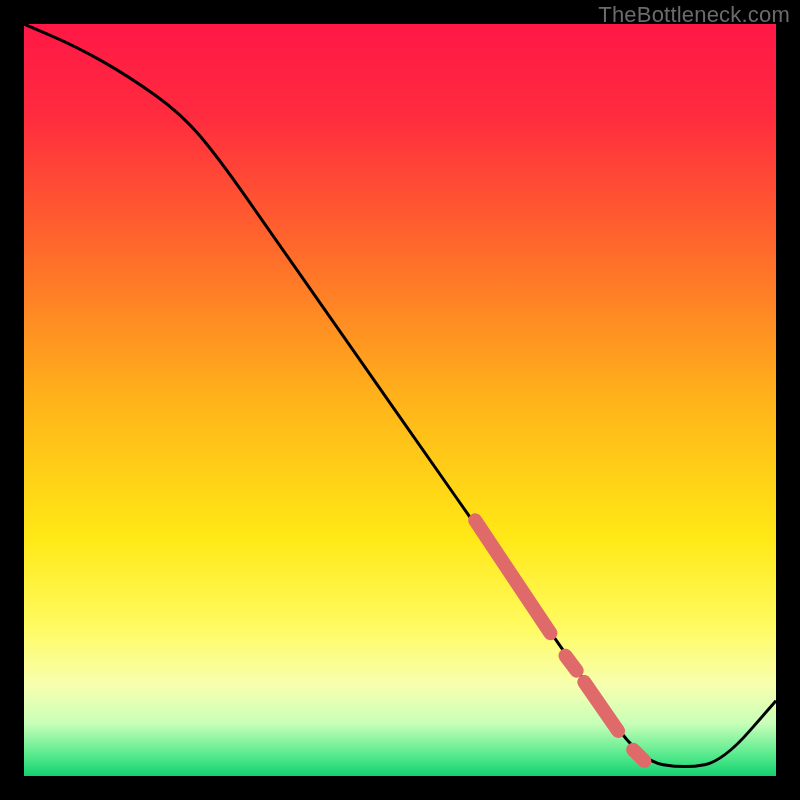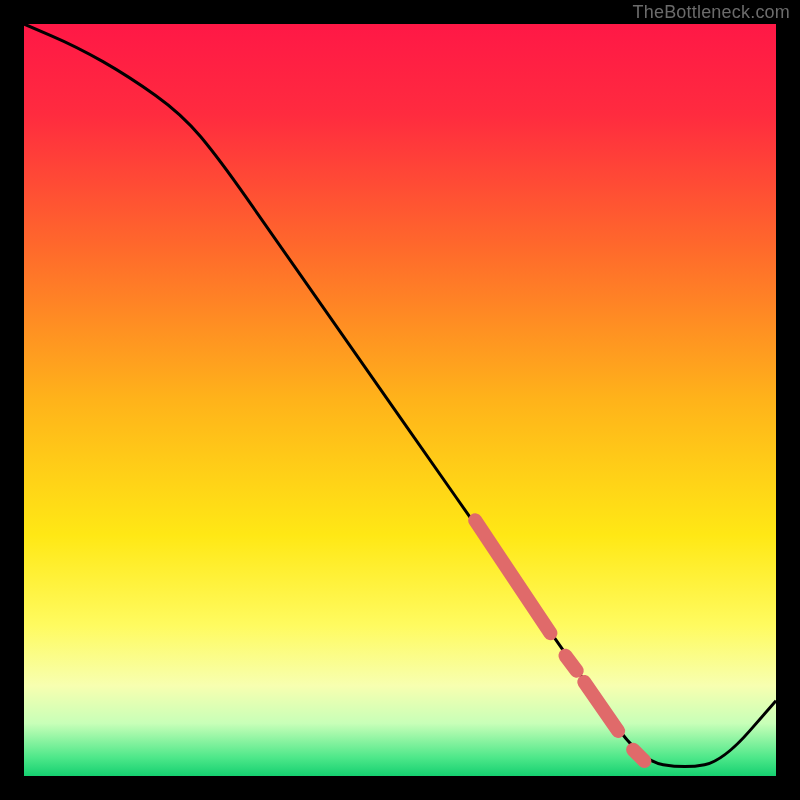--- a/index.html
+++ b/index.html
@@ -23,21 +23,21 @@
     left: 0;
     top: 0;
     width: 752px;
     height: 752px;
   }
   .watermark {
     position: absolute;
     top: 2px;
     right: 10px;
     font-family: Arial, Helvetica, sans-serif;
-    font-size: 18px;
+    font-size: 22px;
     color: #6b6b6b;
     font-weight: 500;
     letter-spacing: 0.2px;
   }
 </style>
 </head>
 <body>
 
 <div class="frame">
   <svg class="plot" viewBox="0 0 752 752" preserveAspectRatio="none">

